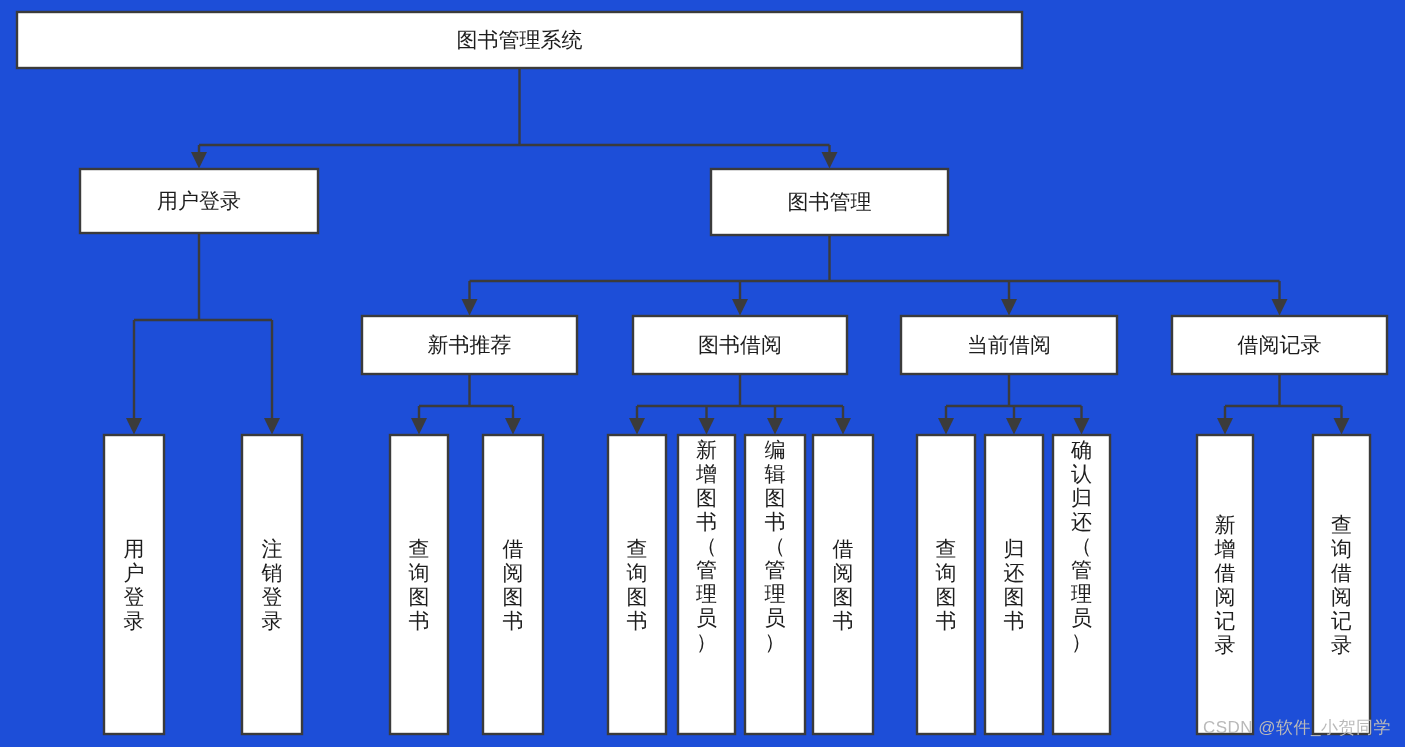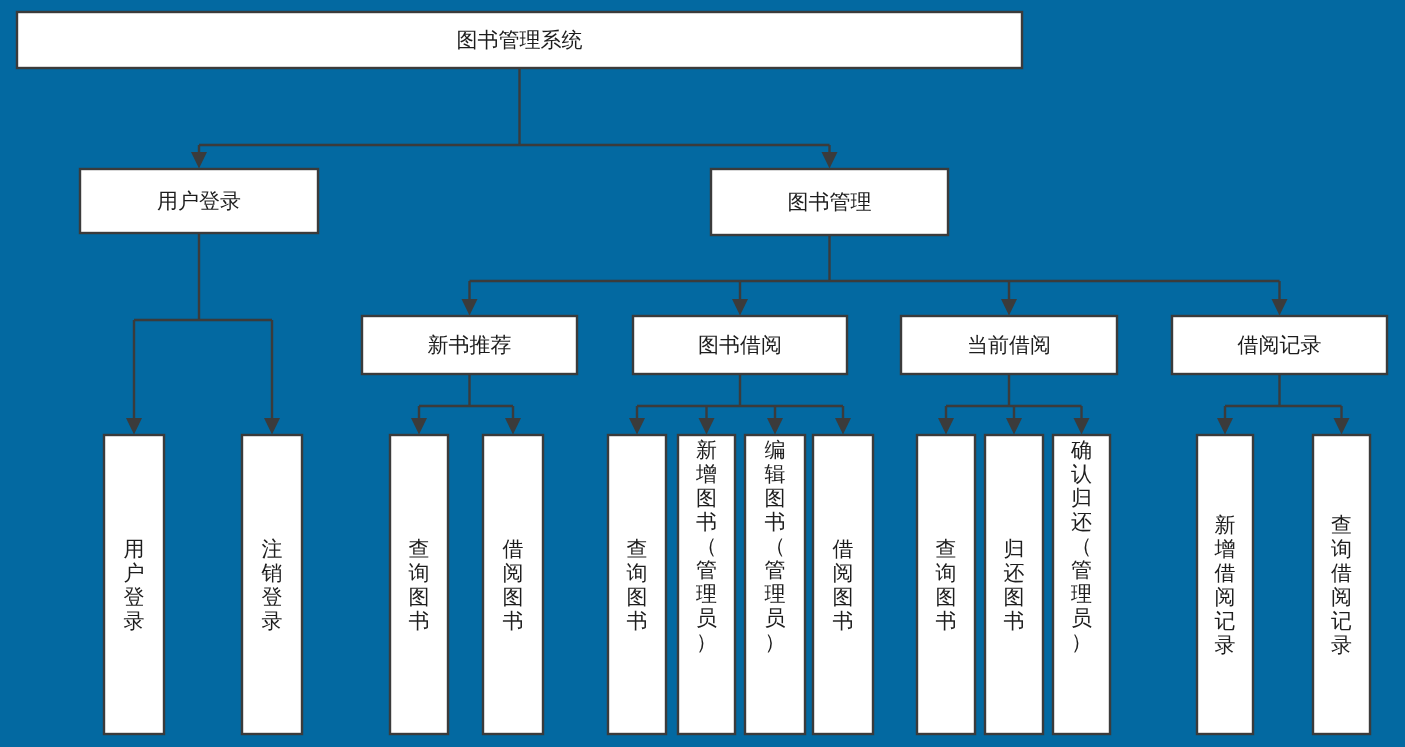--- a/index.html
+++ b/index.html
@@ -10,21 +10,21 @@
   body {
     width: 1405px;
     height: 747px;
     overflow: hidden;
     font-family: "Liberation Sans", "DejaVu Sans", sans-serif;
   }
   #diagram-root {
     position: relative;
     width: 1405px;
     height: 747px;
-    background: #0369a1;
+    background: #1d4ed8;
   }
   svg.diagram-svg {
     position: absolute;
     top: 0;
     left: 0;
     width: 1405px;
     height: 747px;
   }
   .node-box {
     fill: #ffffff;
@@ -171,13 +171,14 @@
         <text x="775" y="457" class="node-label-v"><tspan x="775" dy="0">编</tspan><tspan x="775" dy="24">辑</tspan><tspan x="775" dy="24">图</tspan><tspan x="775" dy="24">书</tspan><tspan x="775" dy="24">（</tspan><tspan x="775" dy="24">管</tspan><tspan x="775" dy="24">理</tspan><tspan x="775" dy="24">员</tspan><tspan x="775" dy="24">）</tspan></text>
         <text x="843" y="555.5" class="node-label-v"><tspan x="843" dy="0">借</tspan><tspan x="843" dy="24">阅</tspan><tspan x="843" dy="24">图</tspan><tspan x="843" dy="24">书</tspan></text>
         <text x="946" y="555.5" class="node-label-v"><tspan x="946" dy="0">查</tspan><tspan x="946" dy="24">询</tspan><tspan x="946" dy="24">图</tspan><tspan x="946" dy="24">书</tspan></text>
         <text x="1014" y="555.5" class="node-label-v"><tspan x="1014" dy="0">归</tspan><tspan x="1014" dy="24">还</tspan><tspan x="1014" dy="24">图</tspan><tspan x="1014" dy="24">书</tspan></text>
         <text x="1081.5" y="457" class="node-label-v"><tspan x="1081.5" dy="0">确</tspan><tspan x="1081.5" dy="24">认</tspan><tspan x="1081.5" dy="24">归</tspan><tspan x="1081.5" dy="24">还</tspan><tspan x="1081.5" dy="24">（</tspan><tspan x="1081.5" dy="24">管</tspan><tspan x="1081.5" dy="24">理</tspan><tspan x="1081.5" dy="24">员</tspan><tspan x="1081.5" dy="24">）</tspan></text>
         <text x="1225" y="531.5" class="node-label-v"><tspan x="1225" dy="0">新</tspan><tspan x="1225" dy="24">增</tspan><tspan x="1225" dy="24">借</tspan><tspan x="1225" dy="24">阅</tspan><tspan x="1225" dy="24">记</tspan><tspan x="1225" dy="24">录</tspan></text>
         <text x="1341.5" y="531.5" class="node-label-v"><tspan x="1341.5" dy="0">查</tspan><tspan x="1341.5" dy="24">询</tspan><tspan x="1341.5" dy="24">借</tspan><tspan x="1341.5" dy="24">阅</tspan><tspan x="1341.5" dy="24">记</tspan><tspan x="1341.5" dy="24">录</tspan></text>
       </g>
   </svg>
 
+  <div class="watermark">CSDN @软件_小贺同学</div>
 </div>
 
 </body></html>

